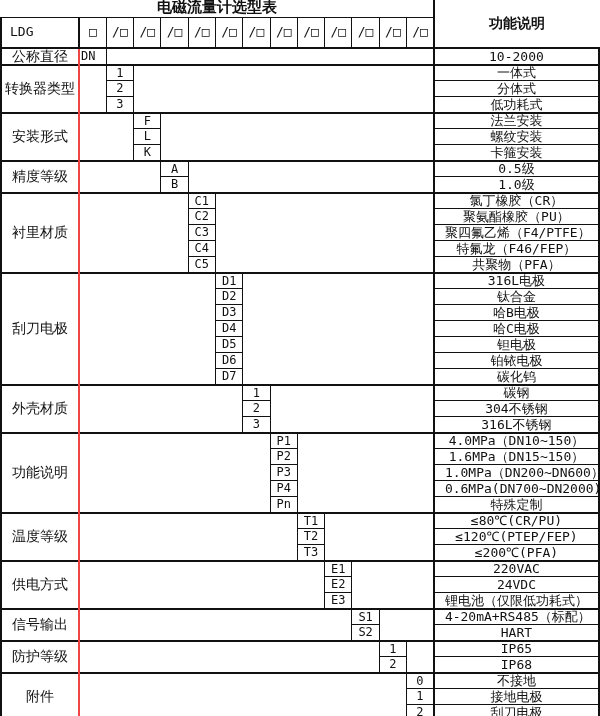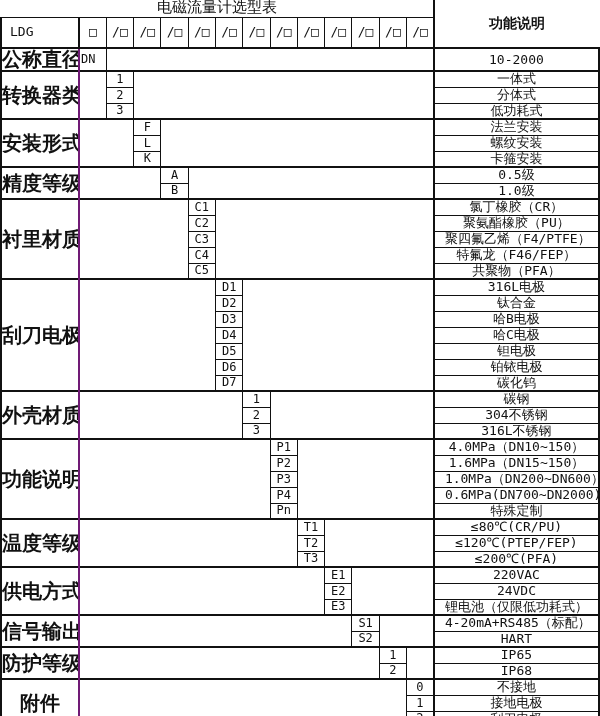--- a/index.html
+++ b/index.html
@@ -1,23 +1,23 @@
 <!DOCTYPE html>
 <html><head>
 <meta charset="utf-8">
 <style>
   html,body{margin:0;padding:0;background:#fff;}
   body{width:600px;font-family:"DejaVu Sans Mono","Liberation Mono",monospace;color:#111;}
   table{border-collapse:collapse;table-layout:fixed;width:600px;height:716px;background:#fff;}
   td{padding:0;margin:0;text-align:center;vertical-align:middle;white-space:nowrap;overflow:hidden;line-height:1.05;font-size:13px;}
   
-  td.title{border-bottom:1px solid #111;font-weight:normal;font-size:15px;margin-left:32px;}
+  td.title{border-bottom:1px solid #111;font-weight:bold;font-size:15px;margin-left:32px;}
   td.dh{border-left:2px solid #111;font-weight:bold;font-size:14px;border-radius:9px;}
   
-  td.lab{border-left:2px solid #111;border-right:2px solid #701a75;font-weight:bold;font-size:20px;}
+  td.lab{border-left:2px solid #111;border-right:2px solid #ef4444;font-weight:normal;font-size:14px;}
   td.lab-ldg{border-left:2px solid #111;border-right:2px solid #111;text-align:left;padding-left:8px;font-size:13px;font-weight:normal;}
   
   td.code{border:1px solid #111;font-size:12px;}
   td.code.dn{text-align:left;padding-left:1px;}
   td.mcode{font-size:13px;}
   
   td.sp{border:0;}
   
   td.desc{border-left:2px solid #111;border-right:2px solid #111;border-top:1px solid #111;padding:0 10px;font-size:13px;}
   

